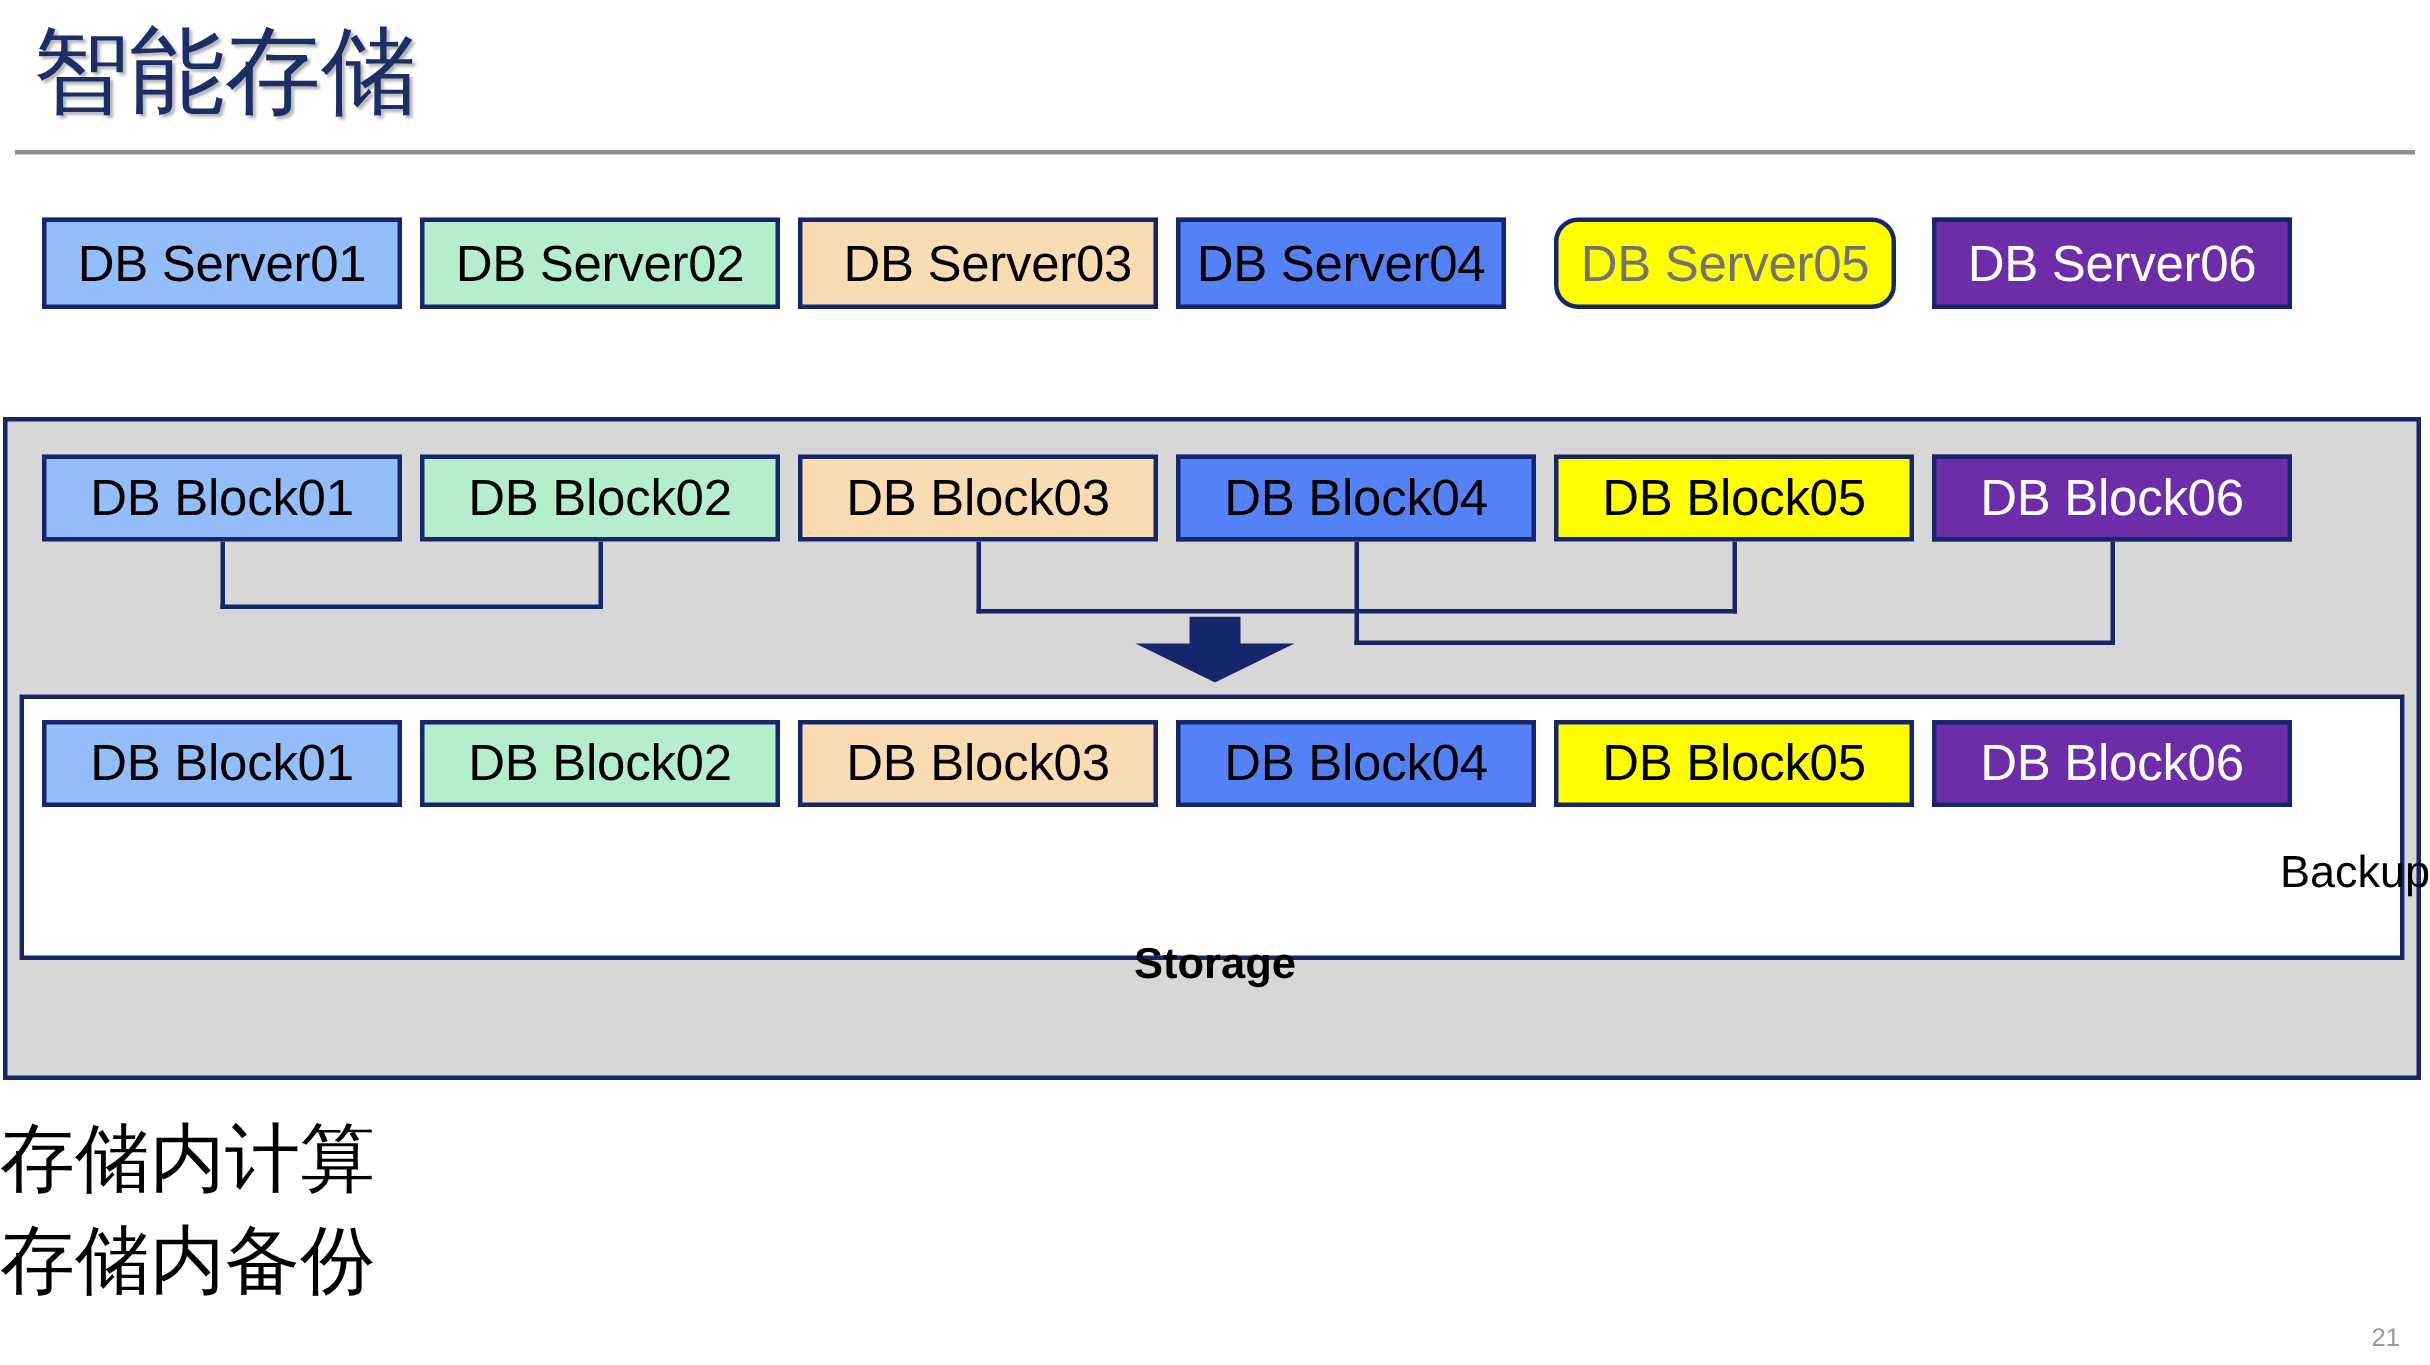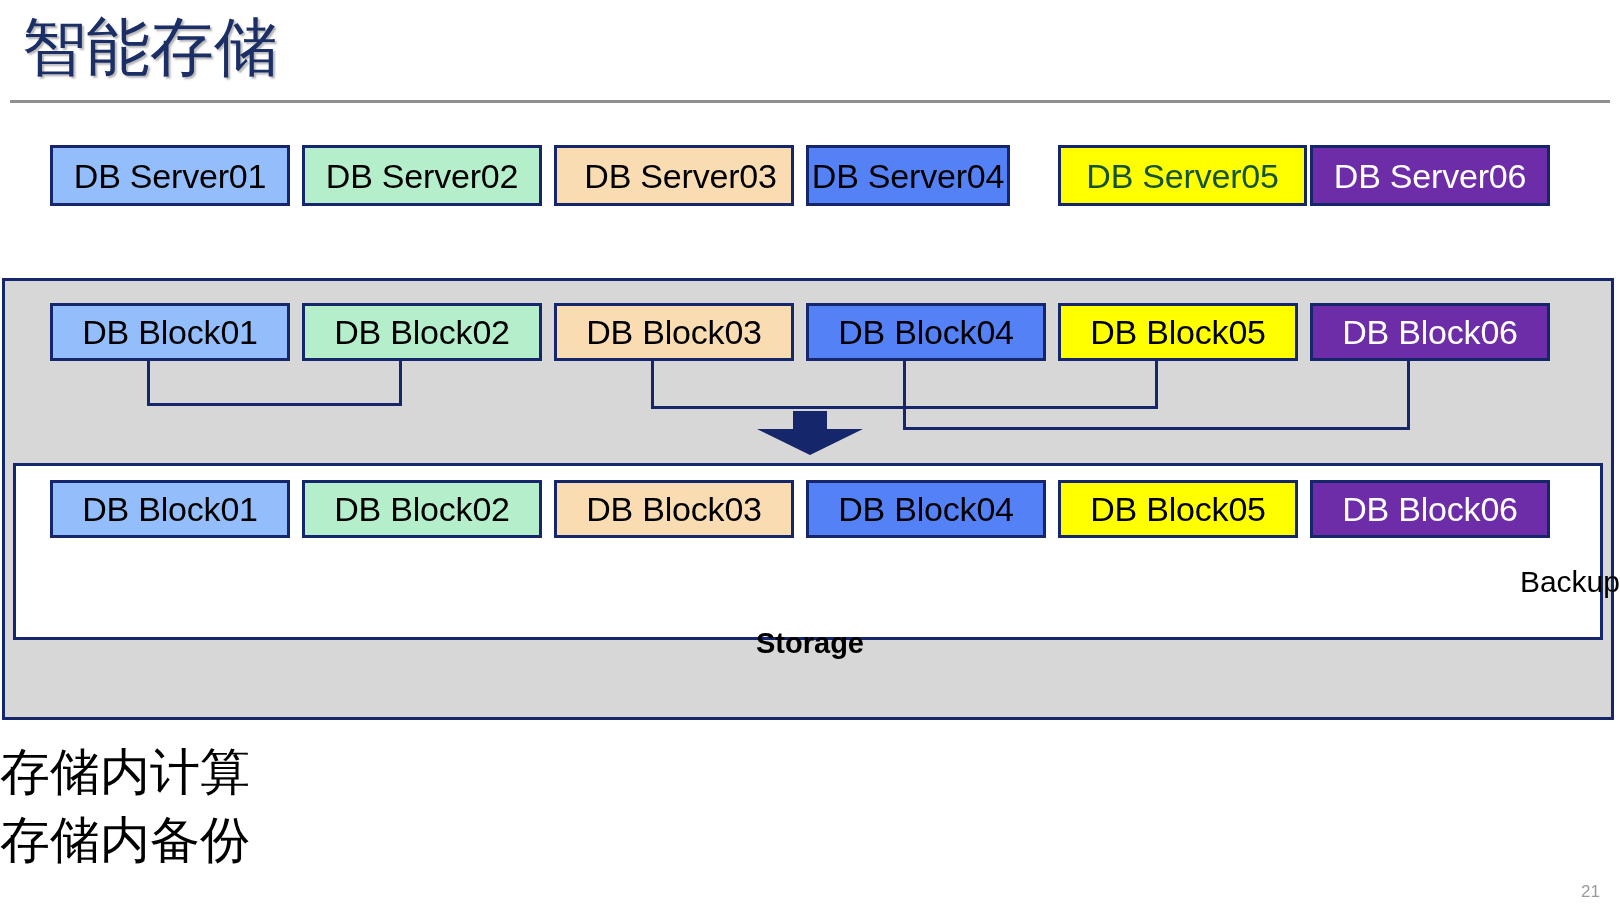--- a/index.html
+++ b/index.html
@@ -43,21 +43,20 @@
     box-sizing: border-box;
     border: 3px solid #16266b;
     display: flex;
     align-items: center;
     justify-content: center;
     font-size: 34px;
     line-height: 1;
     letter-spacing: -0.2px;
     white-space: nowrap;
     color: #000000;
-    margin-left: 22px;
   }
   .node.on-dark { color: #ffffff; }
 
   
   .server { top: 145px; height: 61px; }
 
   
   #storage-container {
     position: absolute;
     left: 2px;
@@ -152,24 +151,24 @@
 <div id="server-row">
     <div class="node server" style="left: 28px; width: 240px; background: rgb(147, 189, 251); color: rgb(0, 0, 0);">
       <span>DB Server01</span>
     </div>
     <div class="node server" style="left: 280px; width: 240px; background: rgb(181, 238, 203); color: rgb(0, 0, 0);">
       <span>DB Server02</span>
     </div>
     <div class="node server" style="left: 532px; width: 240px; background: rgb(250, 220, 179); color: rgb(0, 0, 0); padding-left: 13px;">
       <span>DB Server03</span>
     </div>
-    <div class="node server" style="left: 784px; width: 204px; background: rgb(85, 129, 247); color: rgb(0, 0, 0);">
+    <div class="node server" style="left: 784px; width: 220px; background: rgb(85, 129, 247); color: rgb(0, 0, 0);">
       <span>DB Server04</span>
     </div>
-    <div class="node server" style="left: 1036px; width: 249px; background: rgb(255, 255, 0); color: #14532d;">
+    <div class="node server" style="left: 1036px; width: 228px; background: rgb(255, 255, 0); color: #737373; border-radius: 16px;">
       <span>DB Server05</span>
     </div>
     <div class="node server on-dark" style="left: 1288px; width: 240px; background: rgb(110, 45, 168); color: rgb(255, 255, 255);">
       <span>DB Server06</span>
     </div>
   </div>
 
 <div id="storage-container"></div>
 
 <div id="connector-layer">

